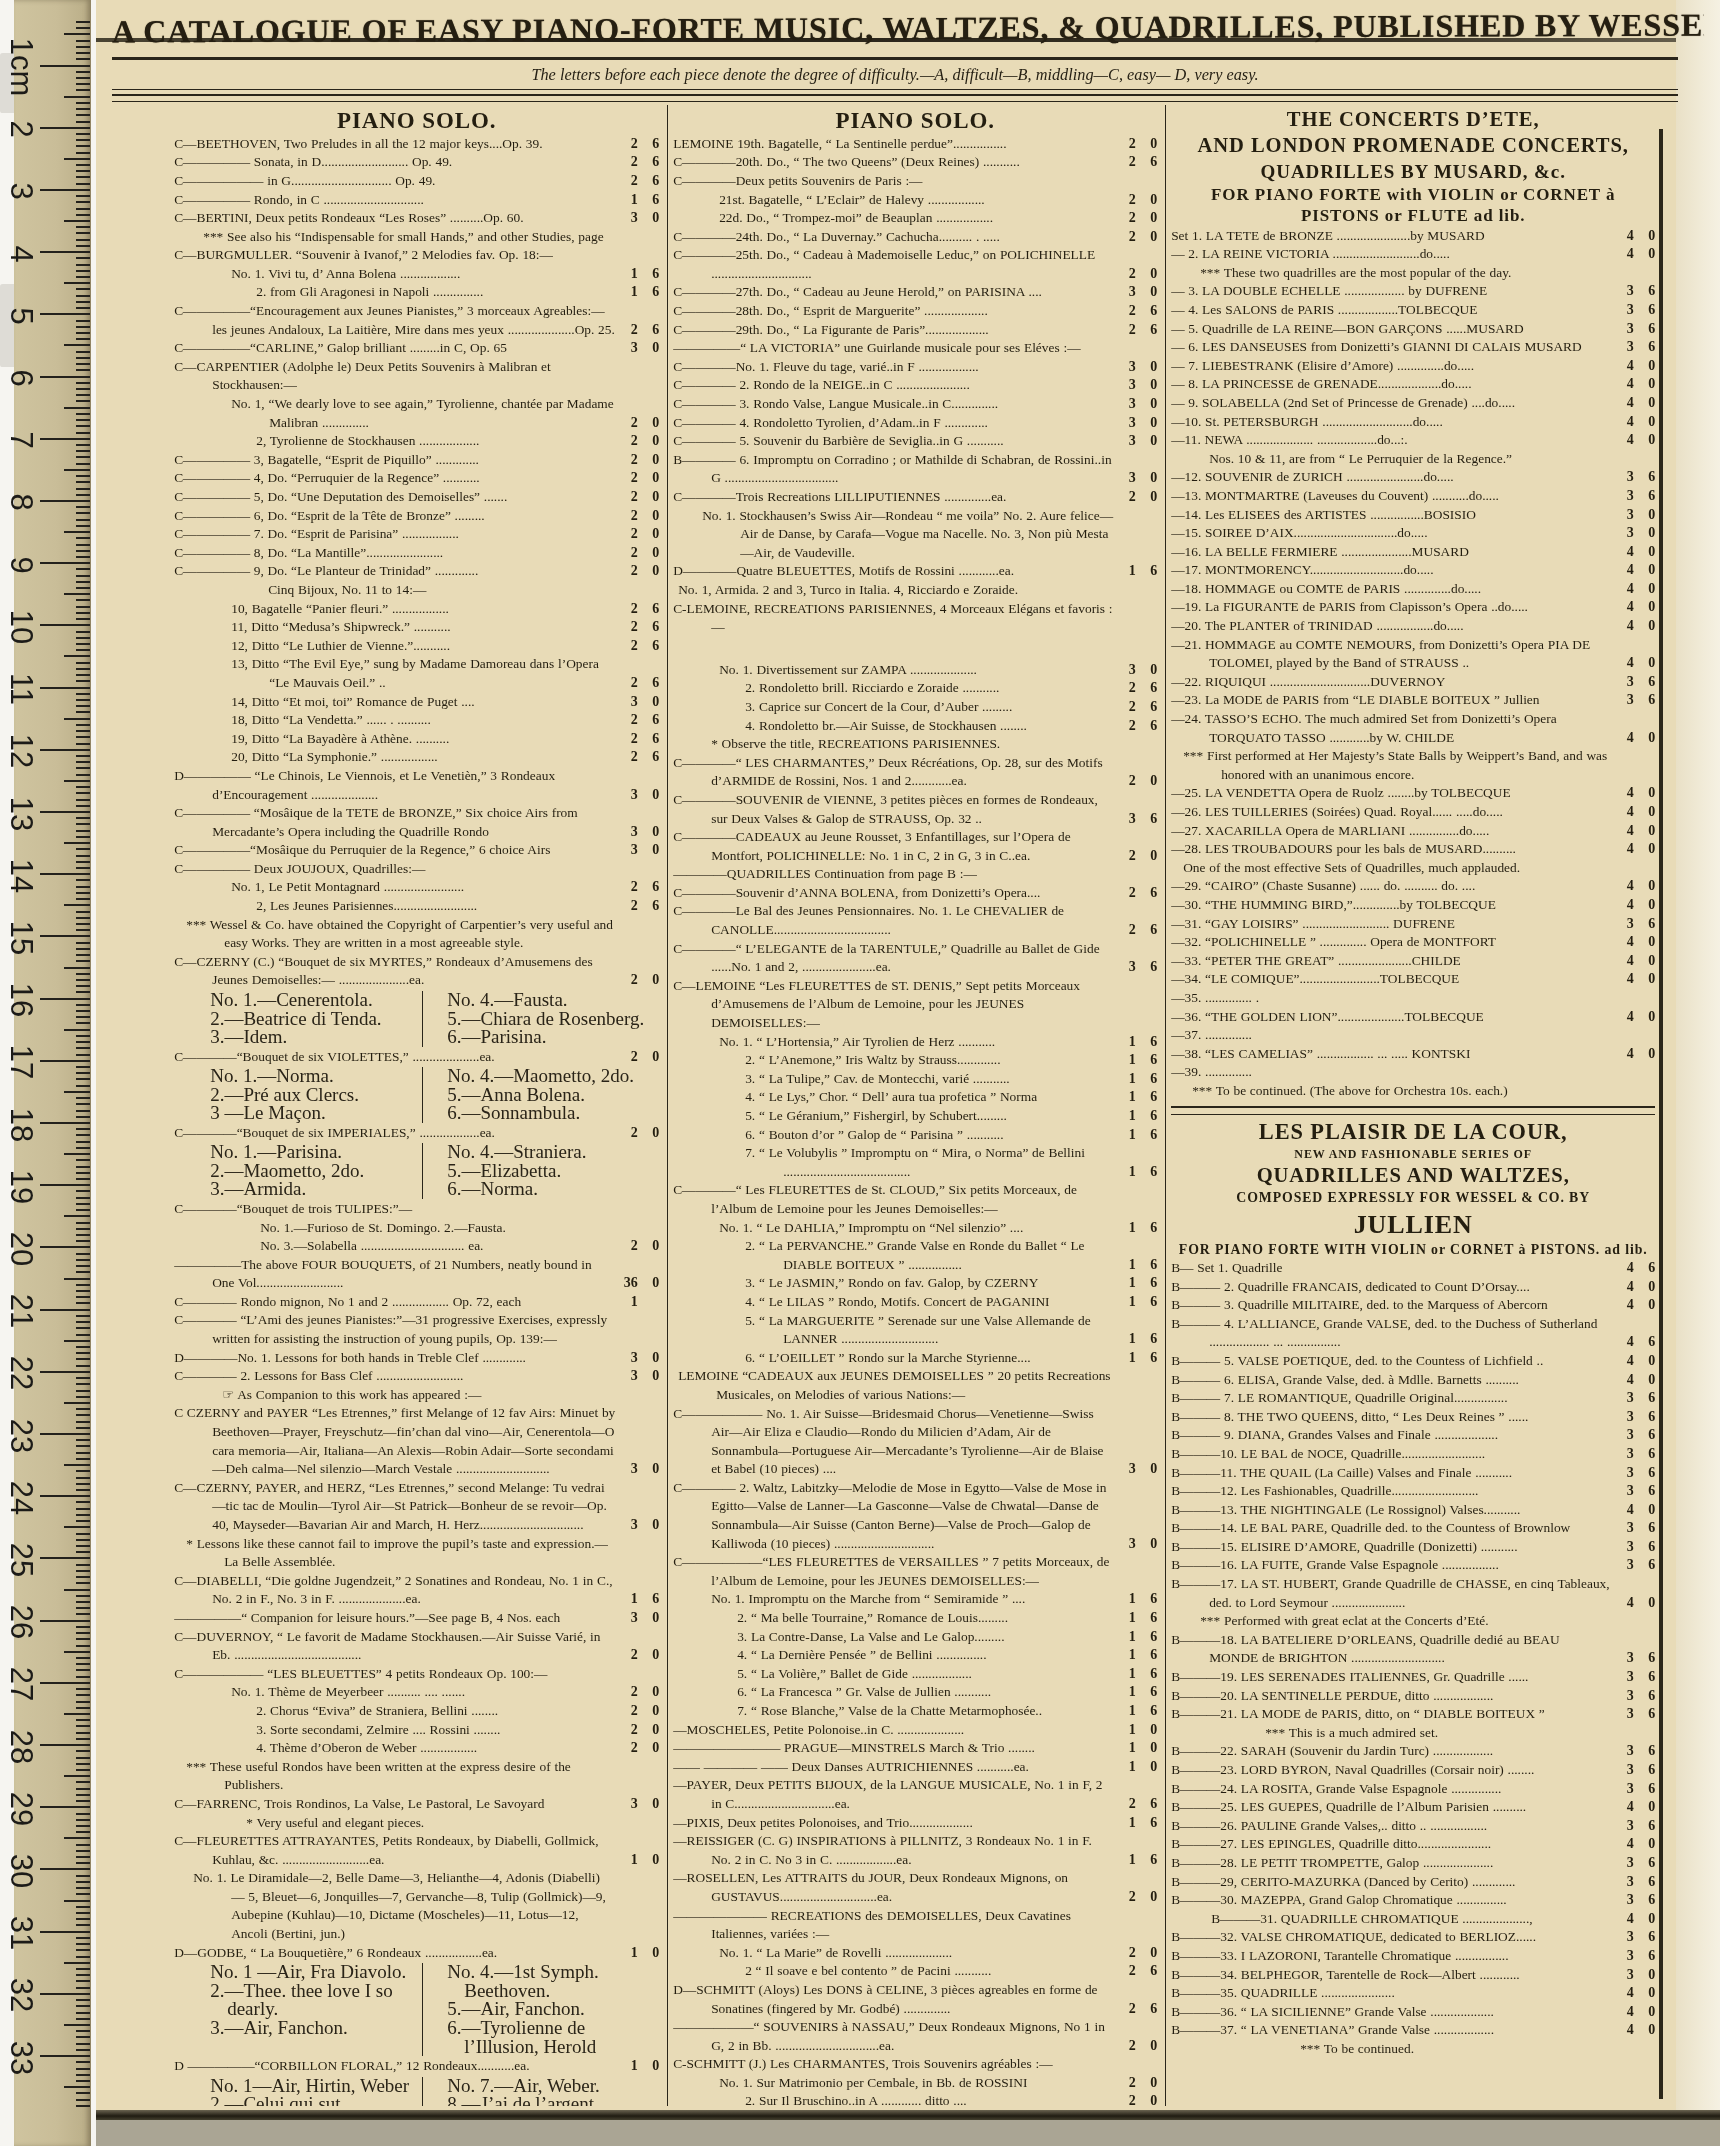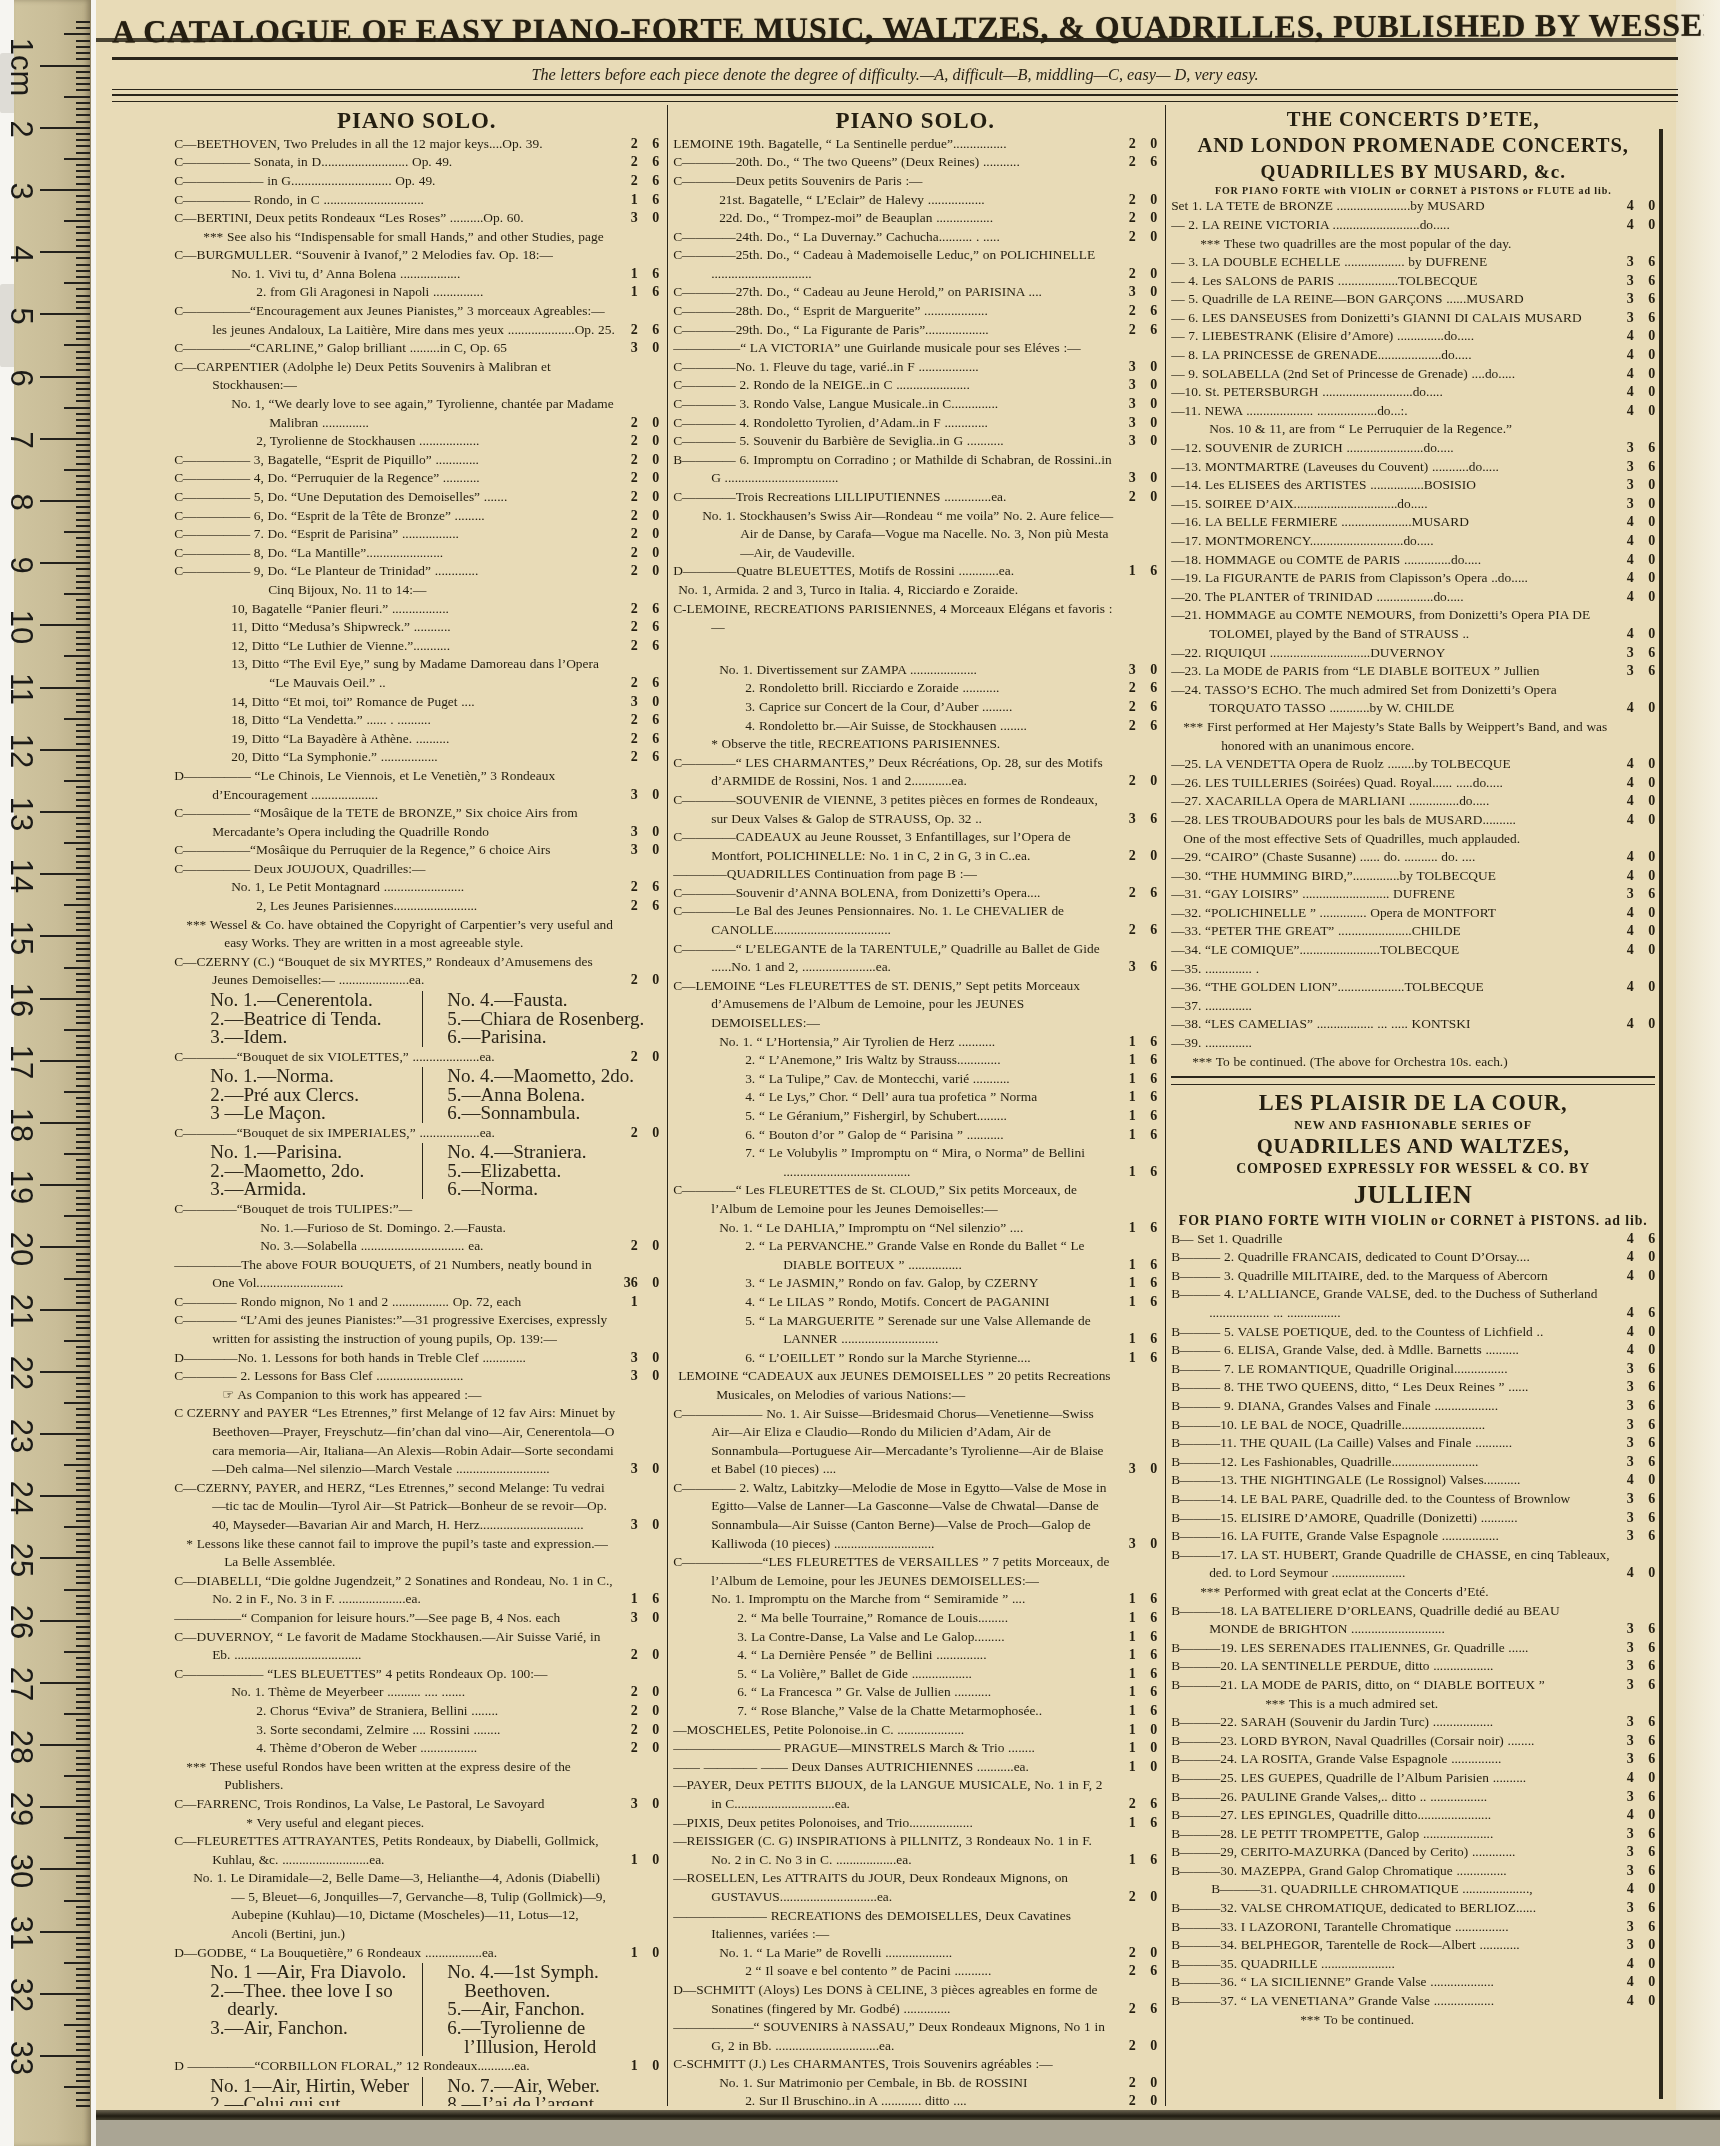--- a/index.html
+++ b/index.html
@@ -862,21 +862,21 @@
       <div class="row">
         <span class="txt" style="padding-left: 110px; text-indent: -38px; text-decoration: underline;">3. Sur La Scala di Seta..in Eb ........ ditto ....</span>
         <span class="ps">2</span>
         <span class="pd">6</span>
       </div>
     </div>
   <div class="col" id="col2">
       <div class="sec-h" style="font-size: 20.6px;">THE CONCERTS D’ETE,</div>
       <div class="sec-h" style="font-size: 20.6px;">AND LONDON PROMENADE CONCERTS,</div>
       <div class="sec-h" style="font-size: 19px;">QUADRILLES BY MUSARD, &amp;c.</div>
-      <div class="sec-h" style="font-size: 10px;">FOR PIANO FORTE with VIOLIN or CORNET à PISTONS or FLUTE ad lib.</div>
+      <div class="sec-h" style="font-size: 17px;">FOR PIANO FORTE with VIOLIN or CORNET à PISTONS or FLUTE ad lib.</div>
       <div class="row">
         <span class="txt" style="padding-left: 38px; text-indent: -38px;">Set  1. LA TETE de BRONZE  ......................by MUSARD</span>
         <span class="ps">4</span>
         <span class="pd">0</span>
       </div>
       <div class="row">
         <span class="txt" style="padding-left: 38px; text-indent: -38px;">—  2. LA REINE VICTORIA ..........................do.....</span>
         <span class="ps">4</span>
         <span class="pd">0</span>
       </div>

